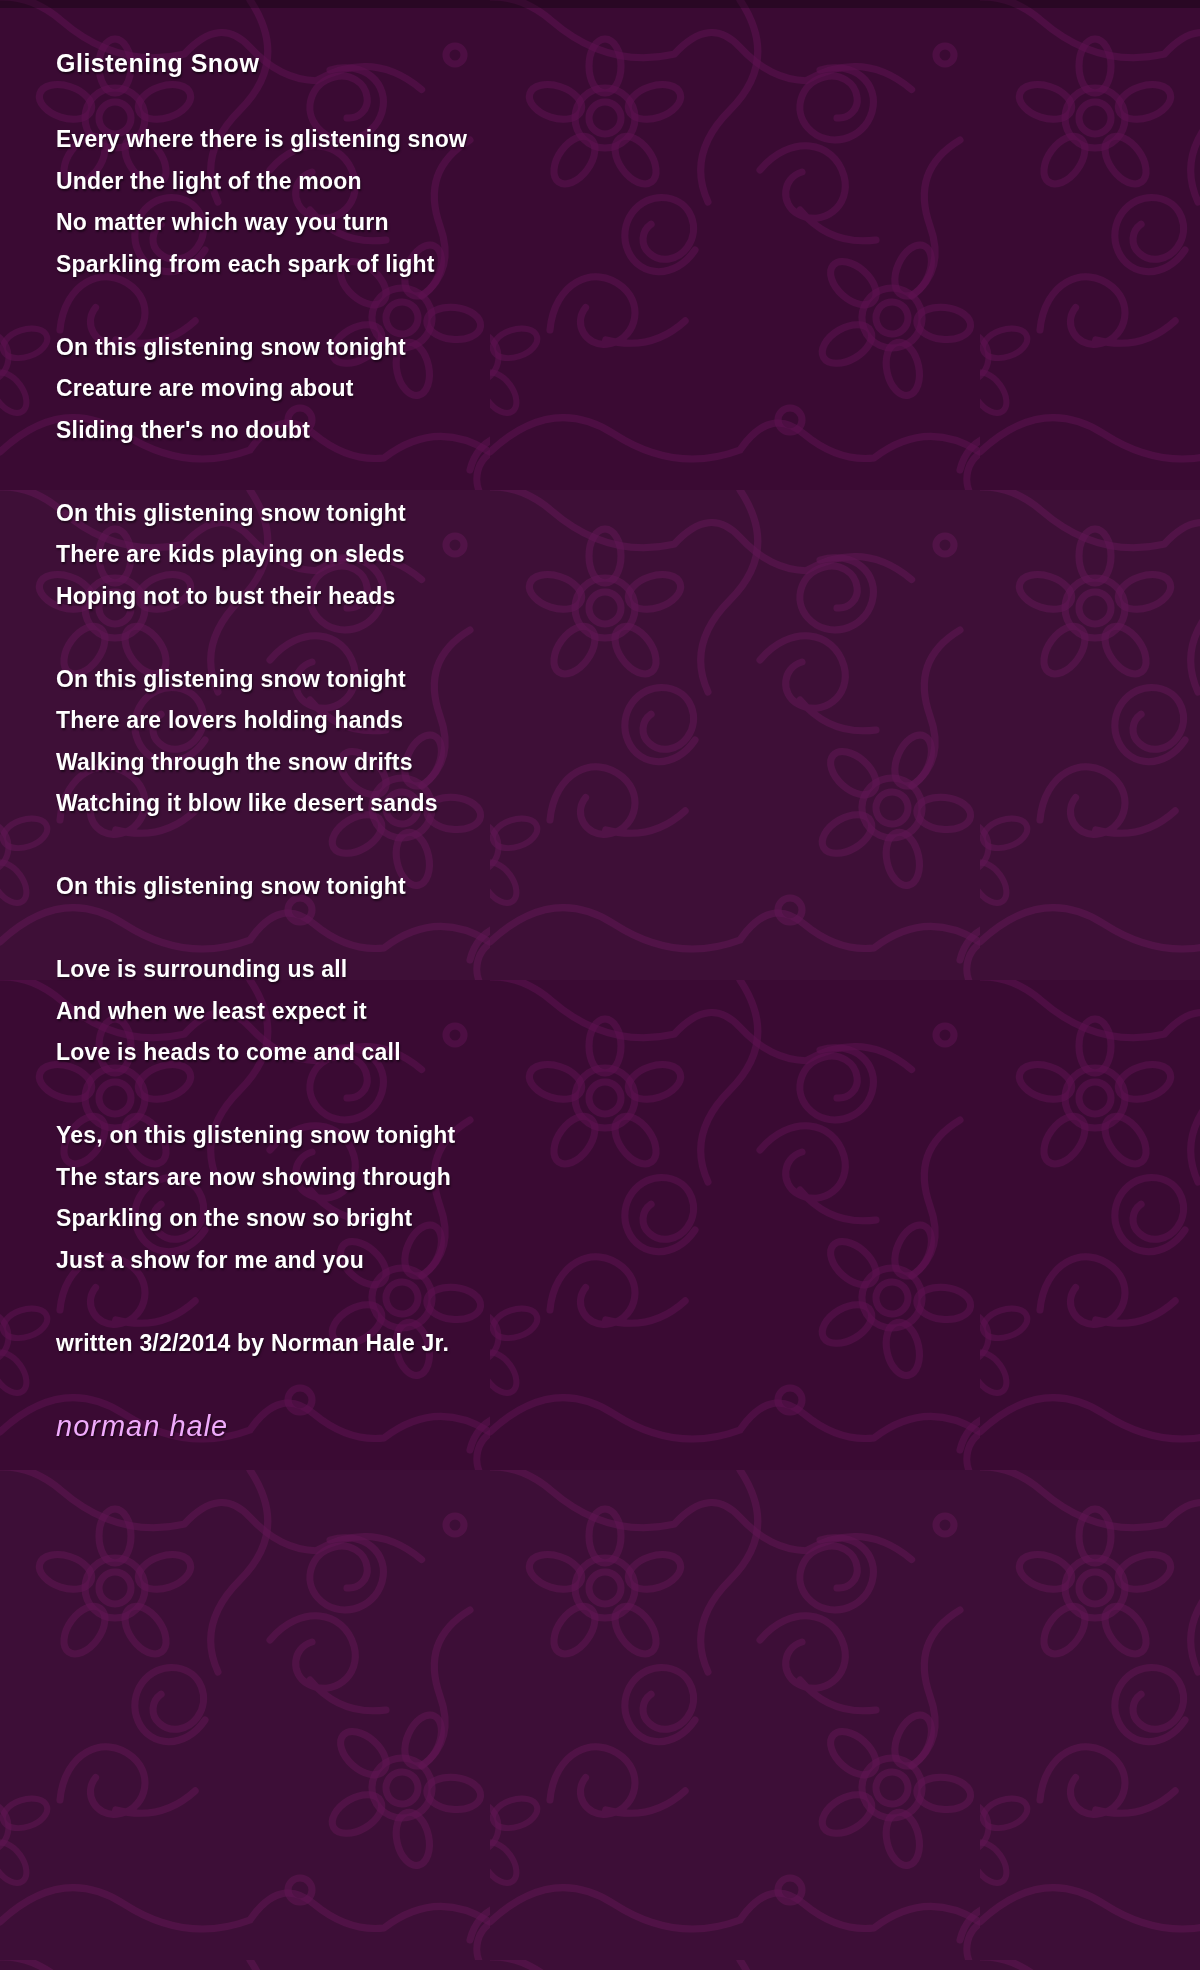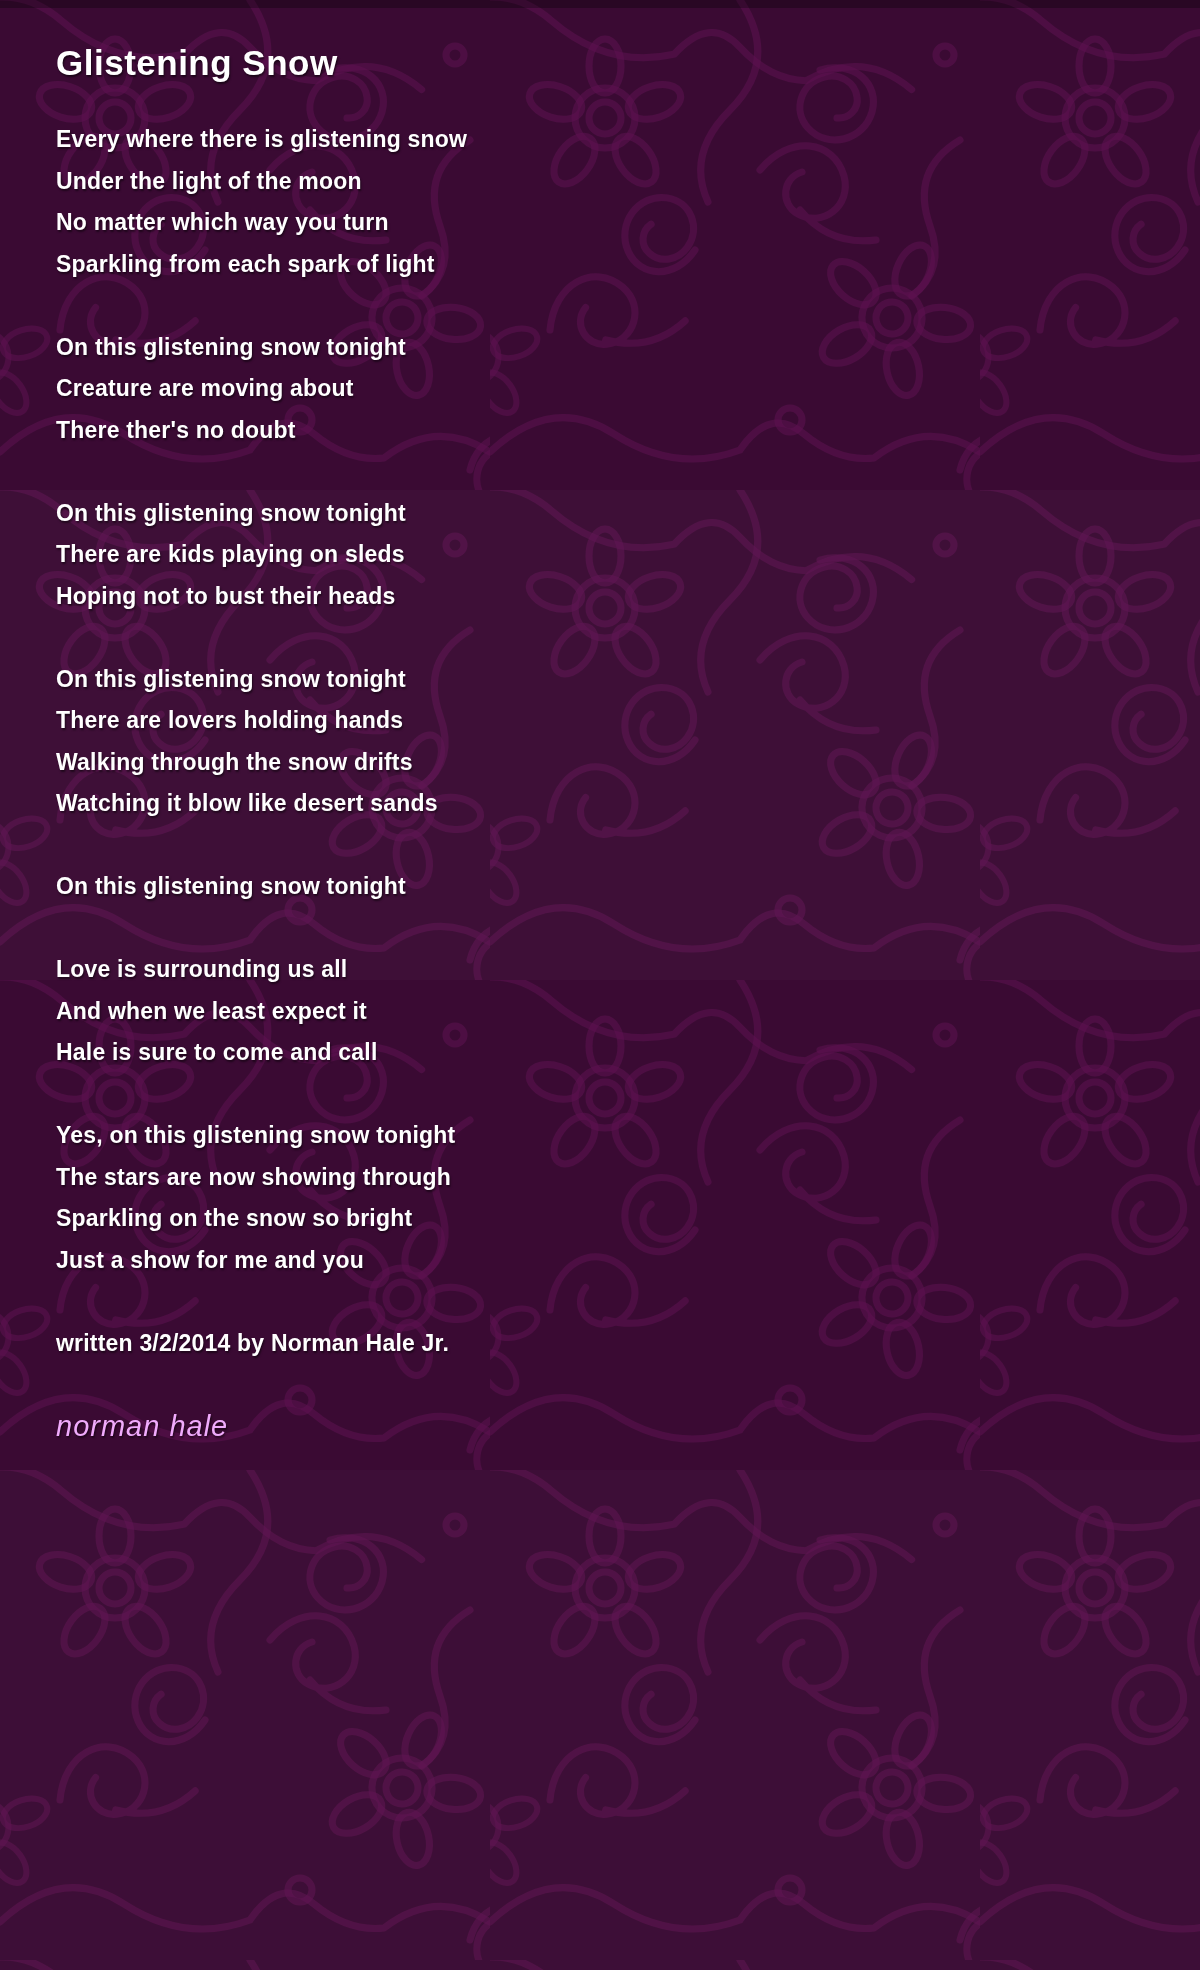--- a/index.html
+++ b/index.html
@@ -8,21 +8,21 @@
     position: relative; overflow: hidden;
     background: #3a0a33;
     font-family: "Liberation Sans", sans-serif;
   }
   .bg-svg { position: absolute; left: 0; top: 0; width: 1200px; height: 1970px; display: block; }
   .content {
     position: absolute; left: 56px; top: 43px; width: 1050px;
     color: #ffffff;
   }
   .title {
-    font-size: 35px; font-weight: bold; line-height: 40px;
+    font-size: 25px; font-weight: bold; line-height: 40px;
     margin: 0 0 36px 0; letter-spacing: 0.5px;
     text-shadow: 1px 2px 2px rgba(0,0,0,0.55);
   }
   .stanza { margin: 0 0 41.5px 0; }
   .line, .byline {
     font-size: 23px; font-weight: bold; line-height: 41.5px;
     letter-spacing: 0.2px;
     text-shadow: 1px 2px 2px rgba(0,0,0,0.5);
     white-space: pre;
   }
@@ -83,40 +83,40 @@
   <div id="stanzas">
       <div class="stanza">
         <div class="line">Every where there is glistening snow</div>
         <div class="line">Under the light of the moon</div>
         <div class="line">No matter which way you turn</div>
         <div class="line">Sparkling from each spark of light</div>
       </div>
       <div class="stanza">
         <div class="line">On this glistening snow tonight</div>
         <div class="line">Creature are moving about</div>
-        <div class="line">There ther's no doubt</div>
+        <div class="line">Sliding ther's no doubt</div>
       </div>
       <div class="stanza">
         <div class="line">On this glistening snow tonight</div>
         <div class="line">There are kids playing on sleds</div>
         <div class="line">Hoping not to bust their heads</div>
       </div>
       <div class="stanza">
         <div class="line">On this glistening snow tonight</div>
         <div class="line">There are lovers holding hands</div>
         <div class="line">Walking through the snow drifts</div>
         <div class="line">Watching it blow like desert sands</div>
       </div>
       <div class="stanza">
         <div class="line">On this glistening snow tonight</div>
       </div>
       <div class="stanza">
         <div class="line">Love is surrounding us all</div>
         <div class="line">And when we least expect it</div>
-        <div class="line">Hale is sure to come and call</div>
+        <div class="line">Love is heads to come and call</div>
       </div>
       <div class="stanza">
         <div class="line">Yes, on this glistening snow tonight</div>
         <div class="line">The stars are now showing through</div>
         <div class="line">Sparkling on the snow so bright</div>
         <div class="line">Just a show for me and you</div>
       </div>
     </div>
   <div class="byline">written 3/2/2014 by Norman Hale Jr.</div>
   <div class="signature">norman hale</div>

